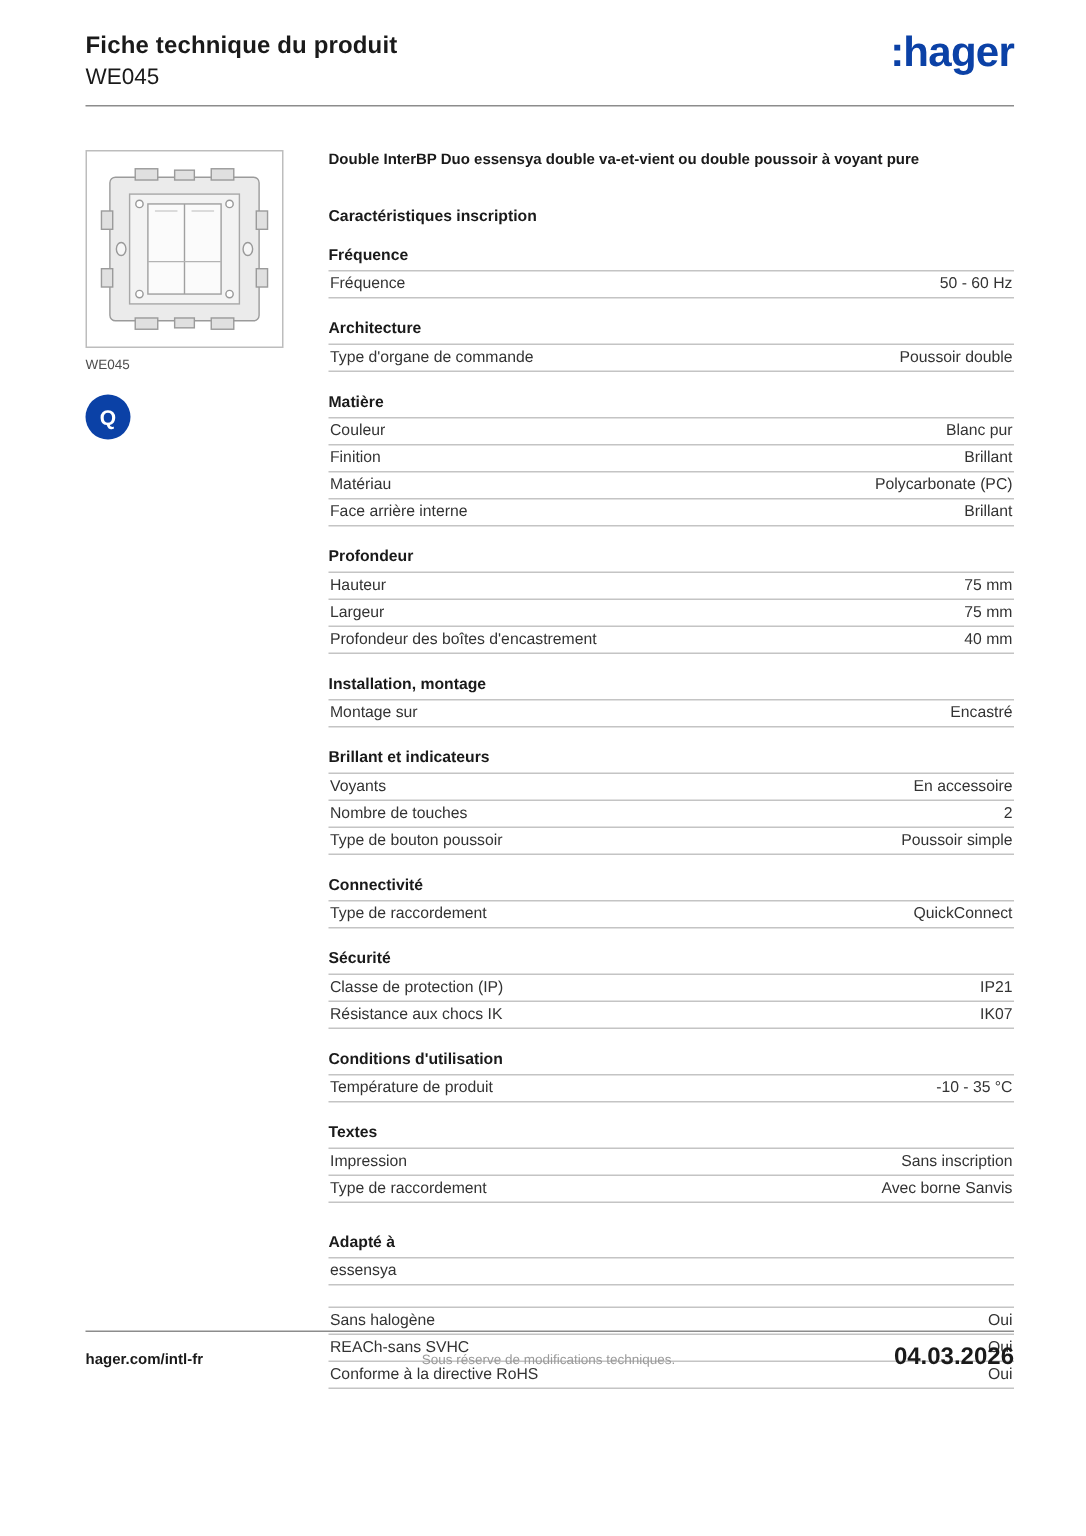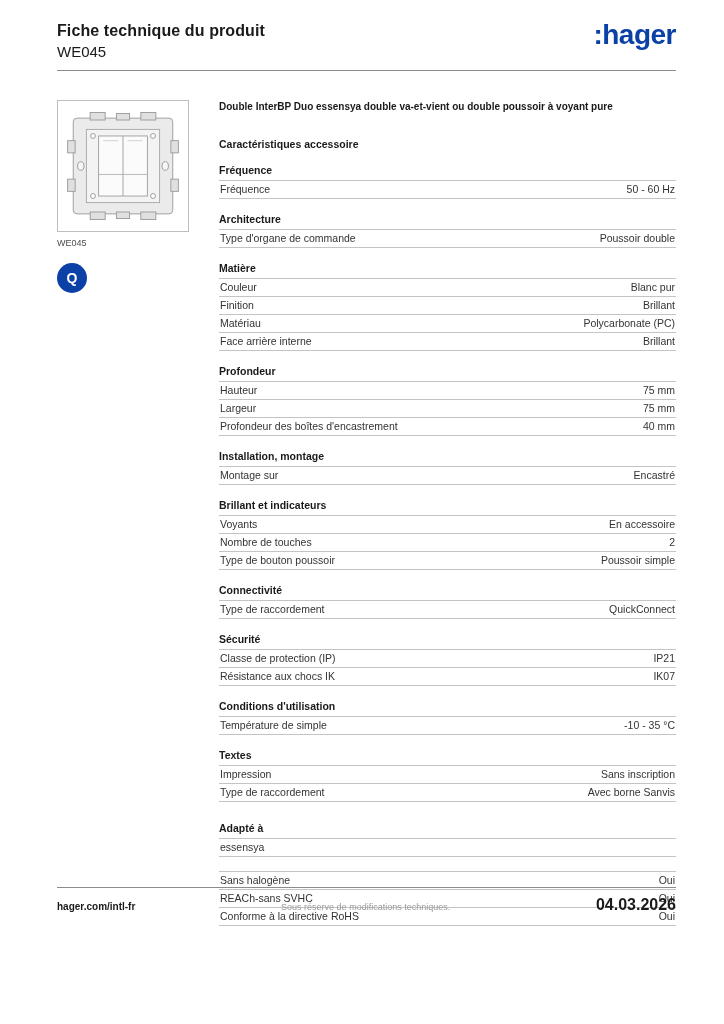--- a/index.html
+++ b/index.html
@@ -96,21 +96,21 @@
         </svg>
       </div>
       <div class="caption">WE045</div>
       <div class="badge">
         <span>Q</span>
       </div>
     </div>
 
     <div class="rightcol">
       <div class="prod-title">Double InterBP Duo essensya double va-et-vient ou double poussoir à voyant pure</div>
-      <div class="specs-title">Caractéristiques accessoire</div>
+      <div class="specs-title">Caractéristiques inscription</div>
       <div id="spec-sections">
           <div class="section">
             <div class="sec-heading">Fréquence</div>
             <div class="rows">
               <div class="row">
                 <span class="lab">Fréquence</span>
                 <span class="val">50 - 60 Hz</span>
               </div>
             </div>
           </div>
@@ -206,21 +206,21 @@
               <div class="row">
                 <span class="lab">Résistance aux chocs IK</span>
                 <span class="val">IK07</span>
               </div>
             </div>
           </div>
           <div class="section">
             <div class="sec-heading">Conditions d'utilisation</div>
             <div class="rows">
               <div class="row">
-                <span class="lab">Température de simple</span>
+                <span class="lab">Température de produit</span>
                 <span class="val">-10 - 35 °C</span>
               </div>
             </div>
           </div>
           <div class="section">
             <div class="sec-heading">Textes</div>
             <div class="rows">
               <div class="row">
                 <span class="lab">Impression</span>
                 <span class="val">Sans inscription</span>

